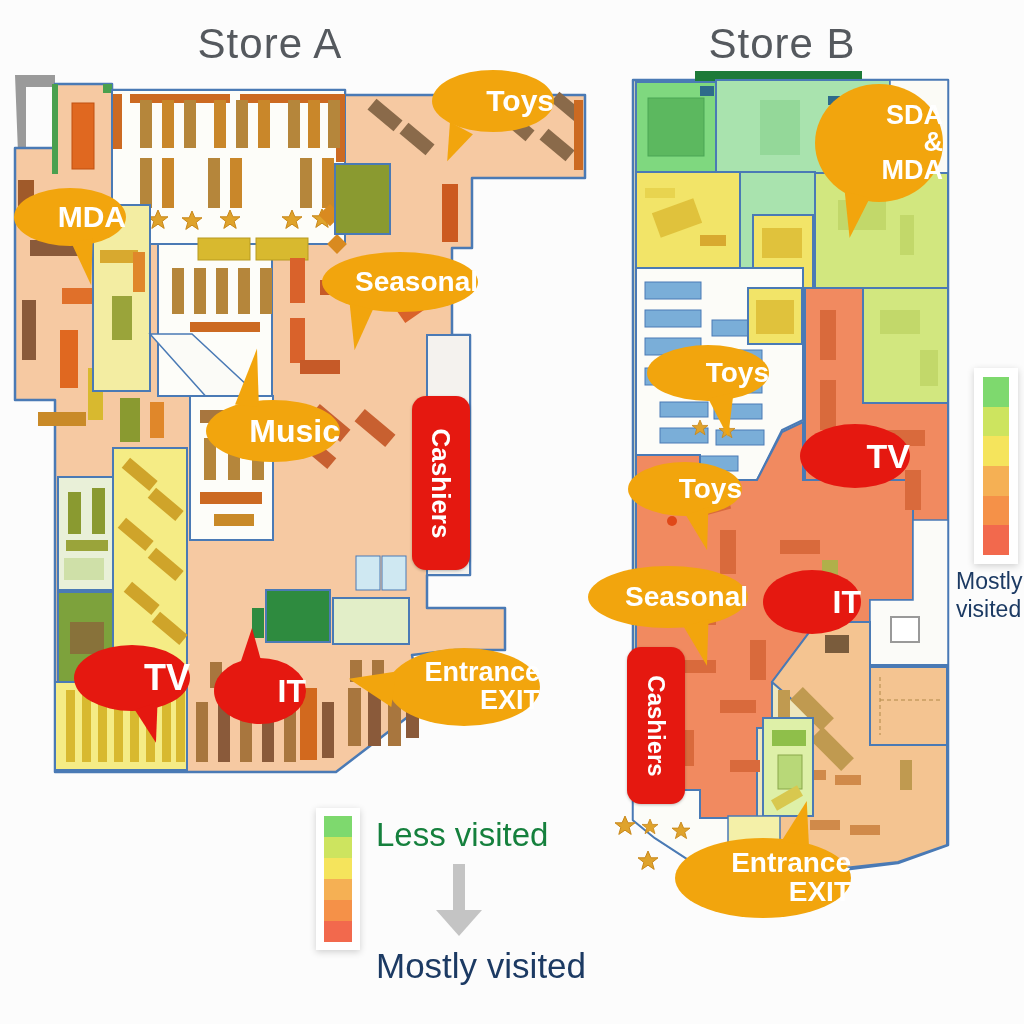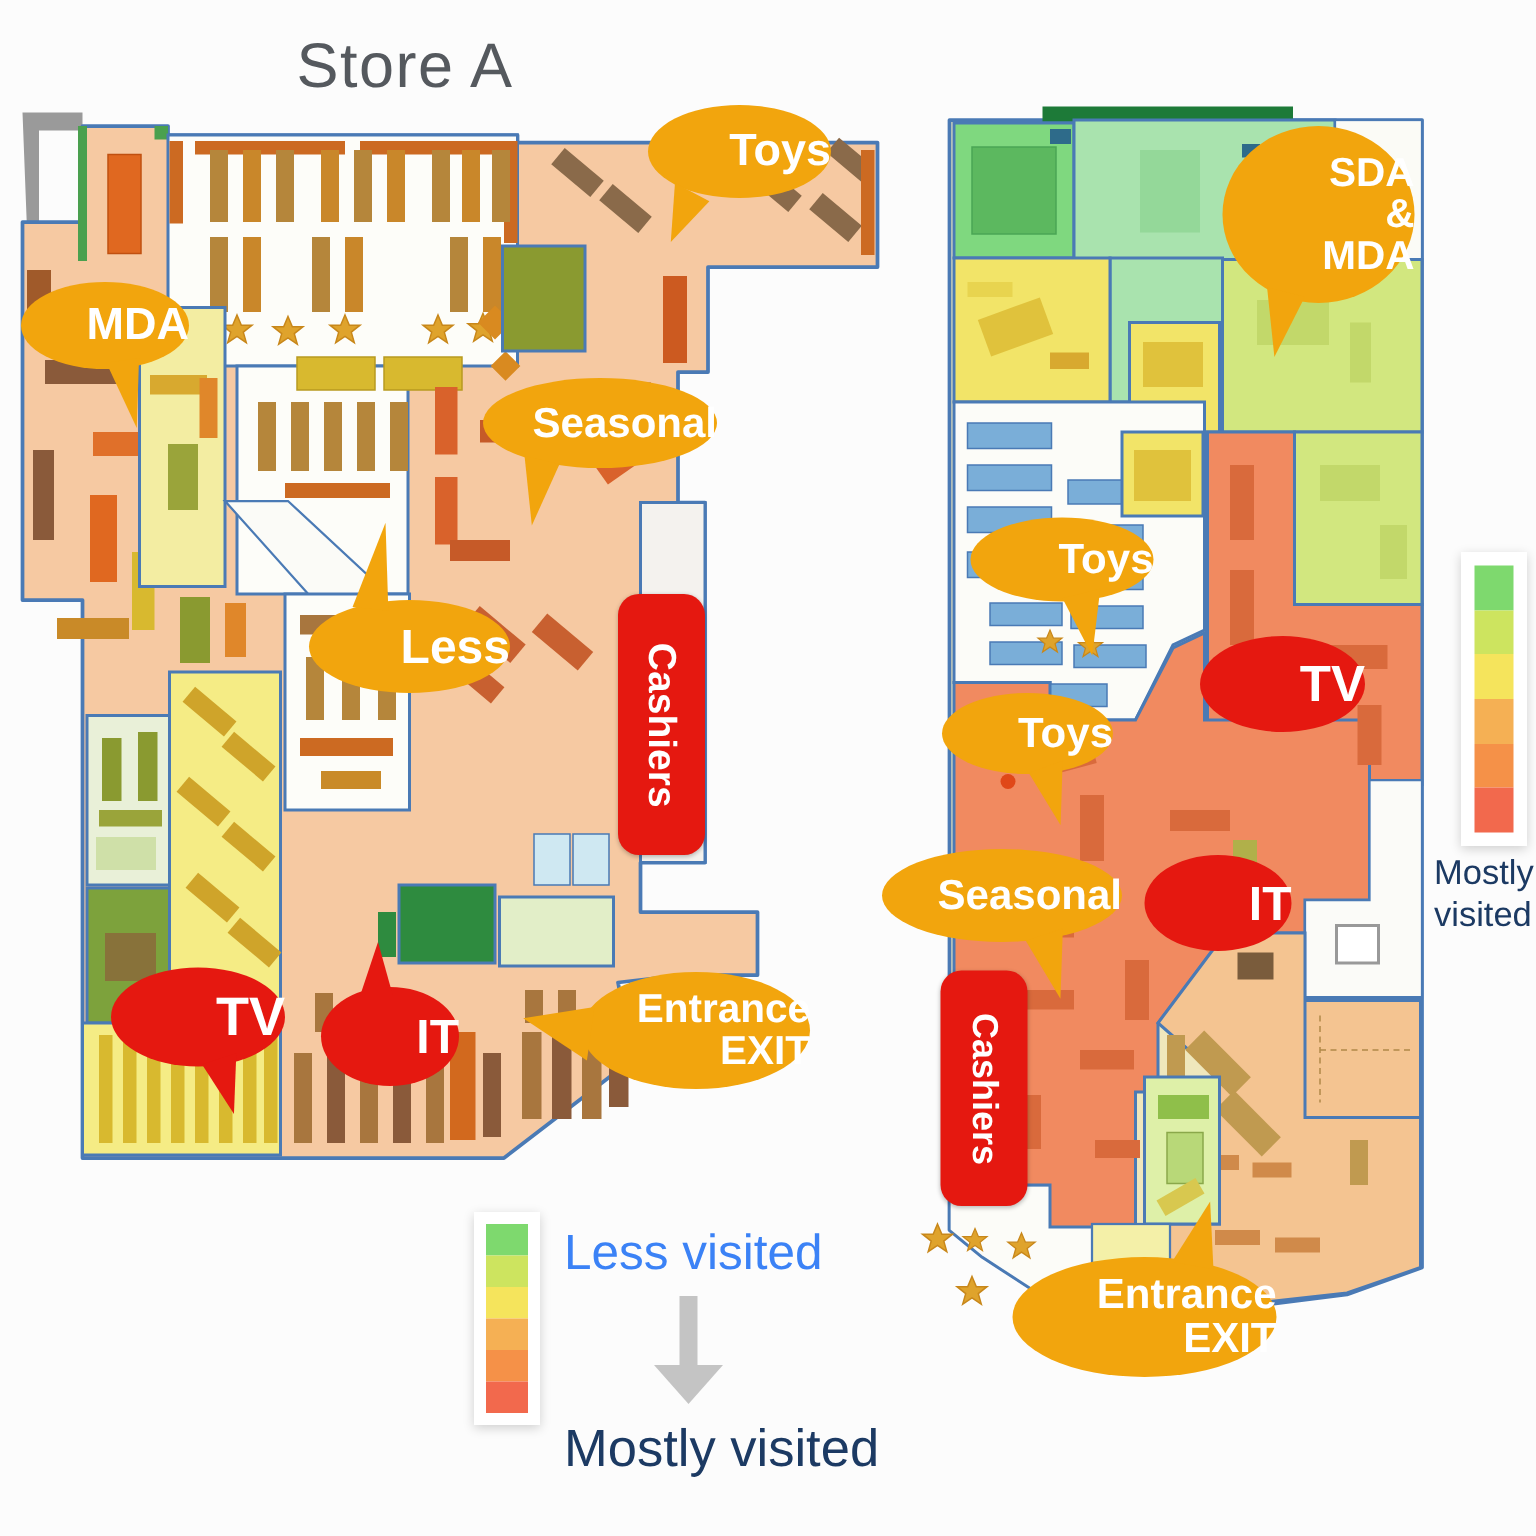--- a/index.html
+++ b/index.html
@@ -303,35 +303,36 @@
       <g fill="#dfa32c" stroke="#c8871a">
         <use href="#star" transform="translate(625,826)"></use>
           <use href="#star" transform="translate(650,827) scale(0.8)"></use>
         <use href="#star" transform="translate(681,831) scale(0.9)"></use>
           <use href="#star" transform="translate(648,861)"></use>
       </g>
     </g>
   </svg>
 
   <div class="title" style="left:160px;top:20px;width:220px;">Store A</div>
+  <div class="title" style="left:672px;top:20px;width:220px;">Store B</div>
 
   <div class="callout" style="left:432px;top:70px;width:122px;height:62px;font-size:30px;">
     <span>Toys</span>
     <i class="tail" style="left:8px;bottom:-30px;border-width:36px 10px 0 16px;border-top-color:var(--amber,#F2A50D);transform:rotate(28deg);"></i>
   </div>
   <div class="callout" style="left:14px;top:188px;width:112px;height:58px;font-size:30px;">
     <span>MDA</span>
     <i class="tail" style="left:60px;bottom:-40px;border-width:46px 8px 0 14px;border-top-color:var(--amber,#F2A50D);transform:rotate(-8deg);"></i>
   </div>
   <div class="callout" style="left:322px;top:252px;width:156px;height:60px;font-size:28px;">
     <span>Seasonal</span>
     <i class="tail" style="left:22px;bottom:-38px;border-width:44px 8px 0 16px;border-top-color:var(--amber,#F2A50D);transform:rotate(14deg);"></i>
   </div>
   <div class="callout" style="left:206px;top:400px;width:134px;height:62px;font-size:32px;">
-    <span>Less</span>
+    <span>Music</span>
     <i class="tail" style="left:32px;top:-52px;border-width:0 8px 58px 16px;border-bottom-color:var(--amber,#F2A50D);transform:rotate(6deg);"></i>
   </div>
   <div class="cashier" style="left:412px;top:396px;width:58px;height:174px;font-size:26px;">
     <span>Cashiers</span>
   </div>
   <div class="callout red" style="left:74px;top:645px;width:116px;height:66px;font-size:36px;">
     <span>TV</span>
     <i class="tail" style="right:26px;bottom:-32px;border-width:38px 14px 0 10px;border-top-color:var(--red,#E51810);transform:rotate(-18deg);"></i>
   </div>
   <div class="callout red" style="left:214px;top:658px;width:92px;height:66px;font-size:32px;">
@@ -381,21 +382,21 @@
     <div class="legend-card" style="left:316px;top:808px;width:44px;height:142px;padding:0;">
       <div class="swatches" style="box-sizing:border-box;padding:8px;">
           <div style="background: rgb(126, 217, 110);"></div>
           <div style="background: rgb(205, 228, 95);"></div>
           <div style="background: rgb(245, 228, 92);"></div>
           <div style="background: rgb(245, 176, 84);"></div>
           <div style="background: rgb(245, 145, 72);"></div>
           <div style="background: rgb(242, 105, 77);"></div>
         </div>
     </div>
-    <div class="lgd-text" style="left:376px;top:816px;font-size:33px;color:#3b82f6;text-align:center;">Less visited</div>
+    <div class="lgd-text" style="left:376px;top:816px;font-size:33px;color:#15803d;text-align:center;">Less visited</div>
     <div class="arrow" style="left:436px;top:864px;">
       <div class="shaft"></div>
         <div class="head"></div>
     </div>
     <div class="lgd-text" style="left:376px;top:946px;font-size:35px;color:#1c3a63;">Mostly visited</div>
   </div>
 
   <div>
     <div class="legend-card" style="left:974px;top:368px;width:44px;height:196px;">
       <div class="swatches" style="box-sizing:border-box;padding:9px;">

